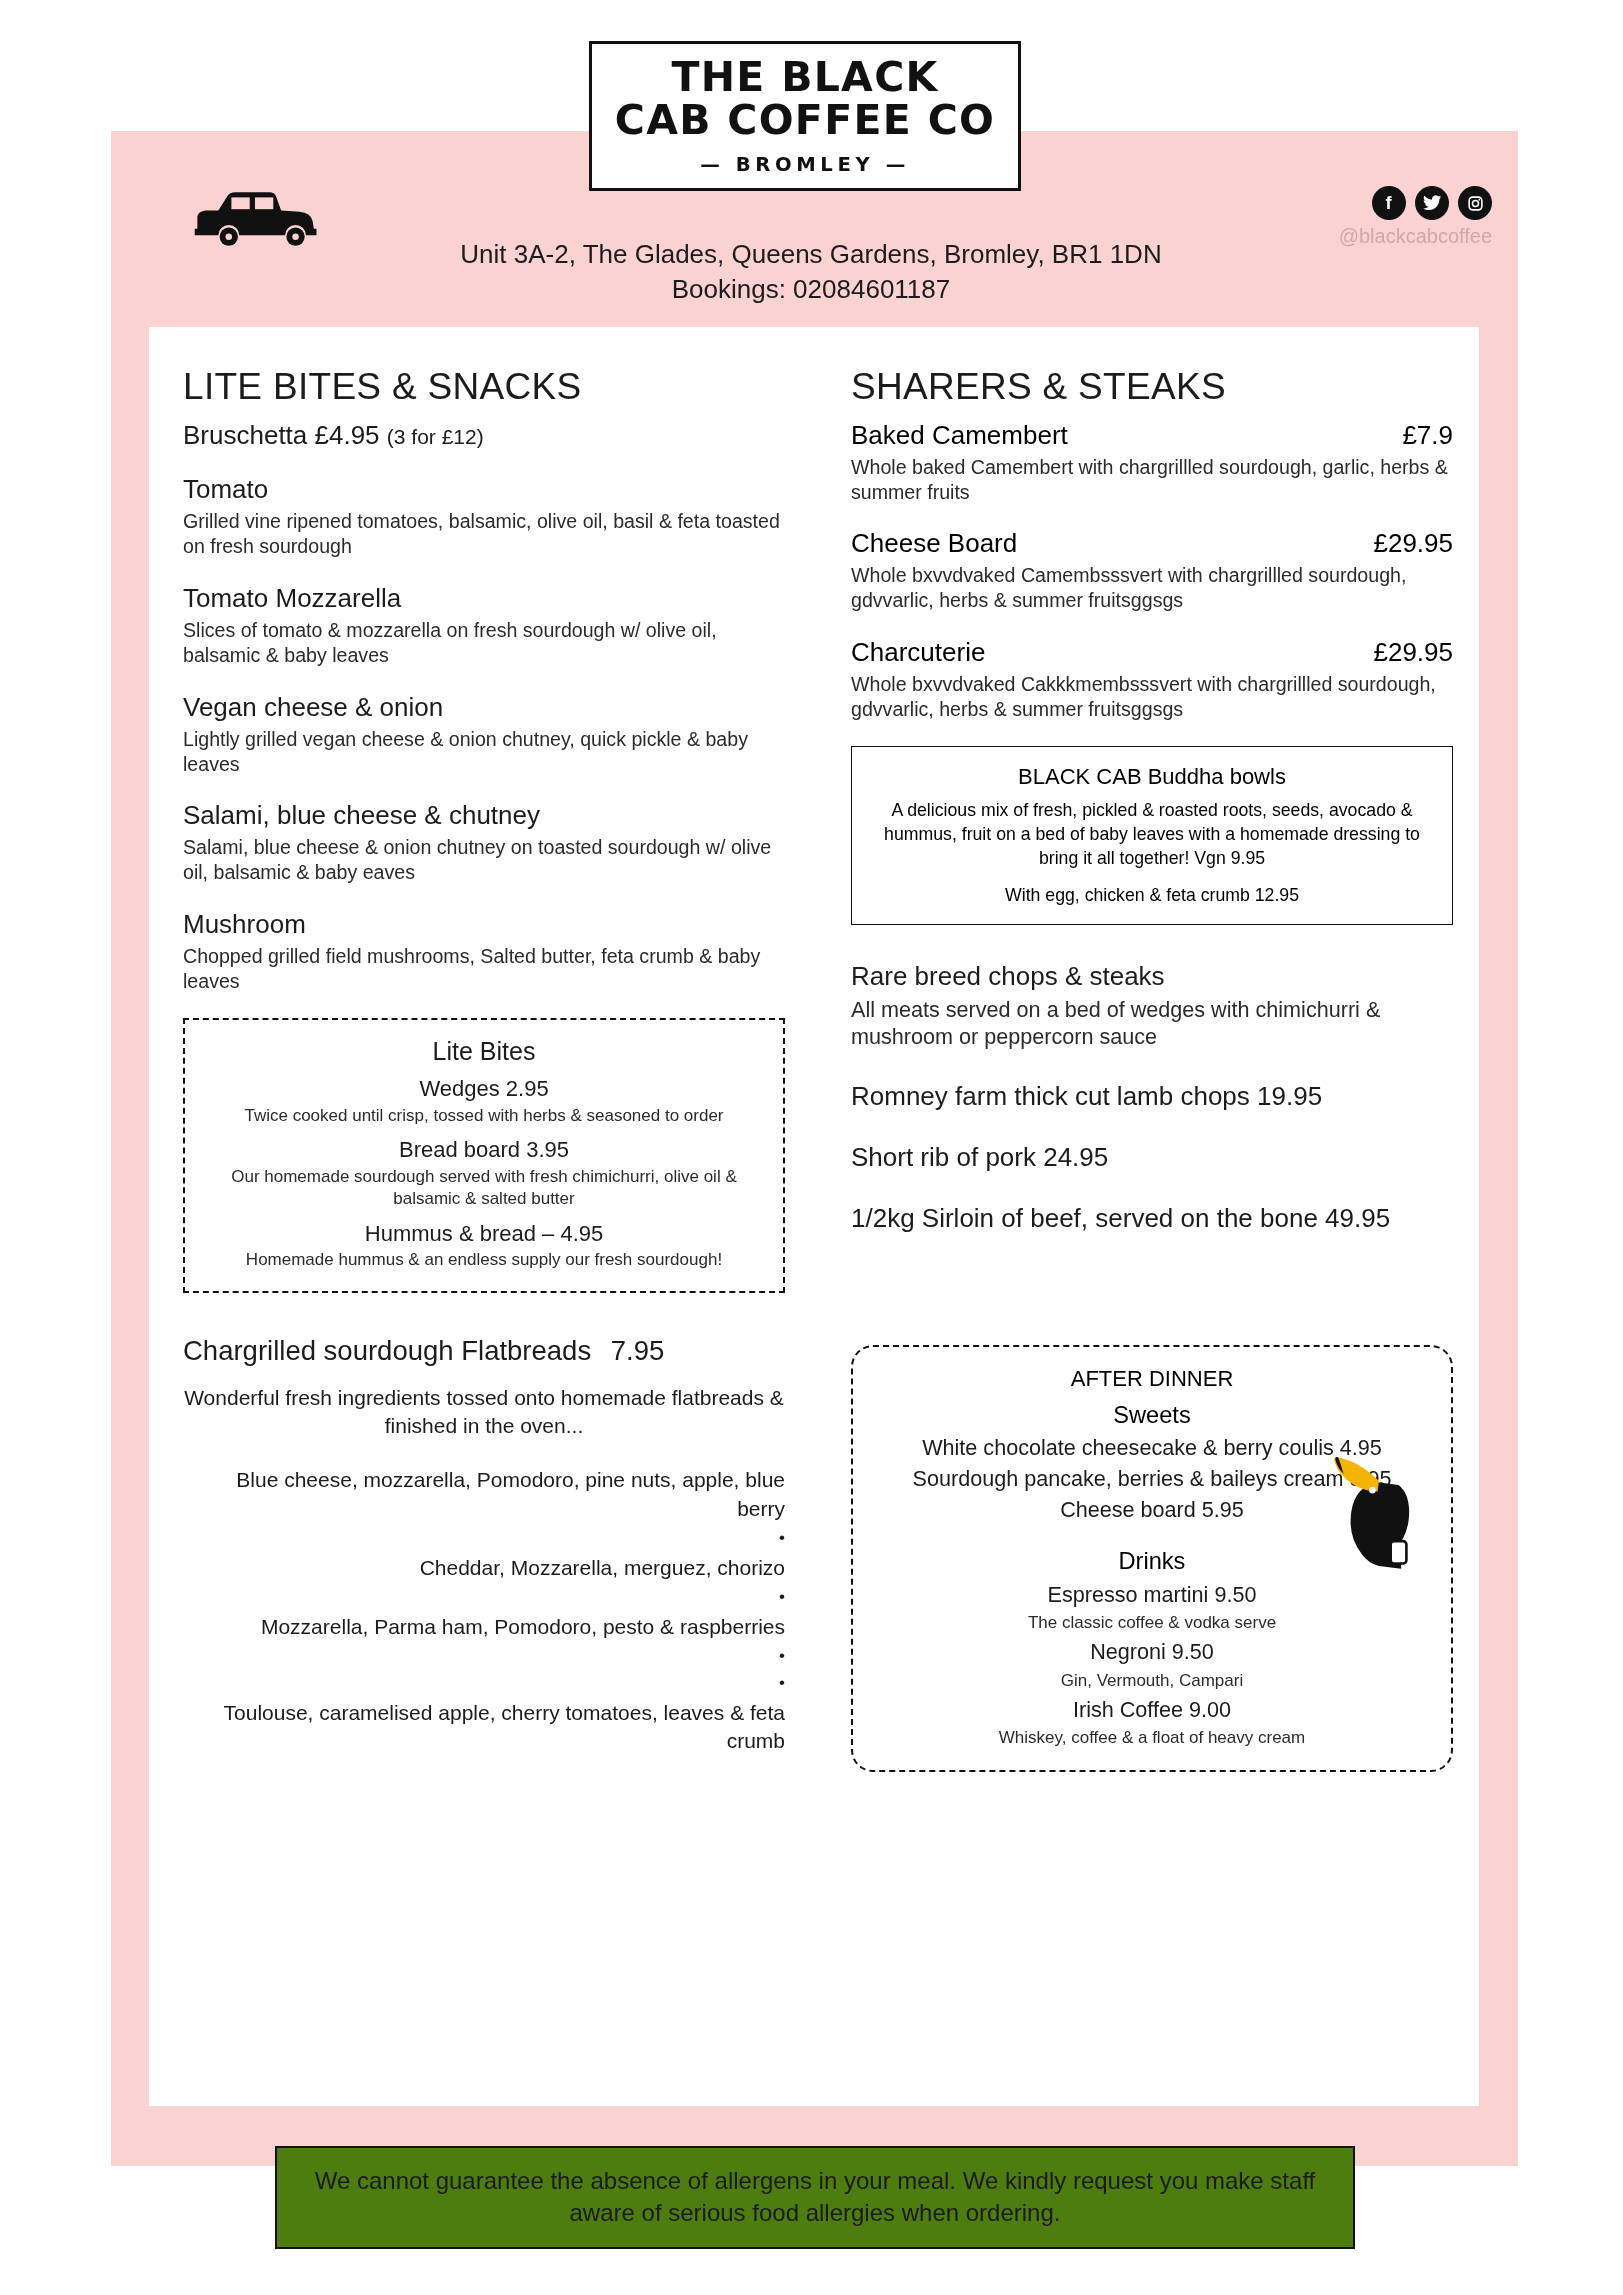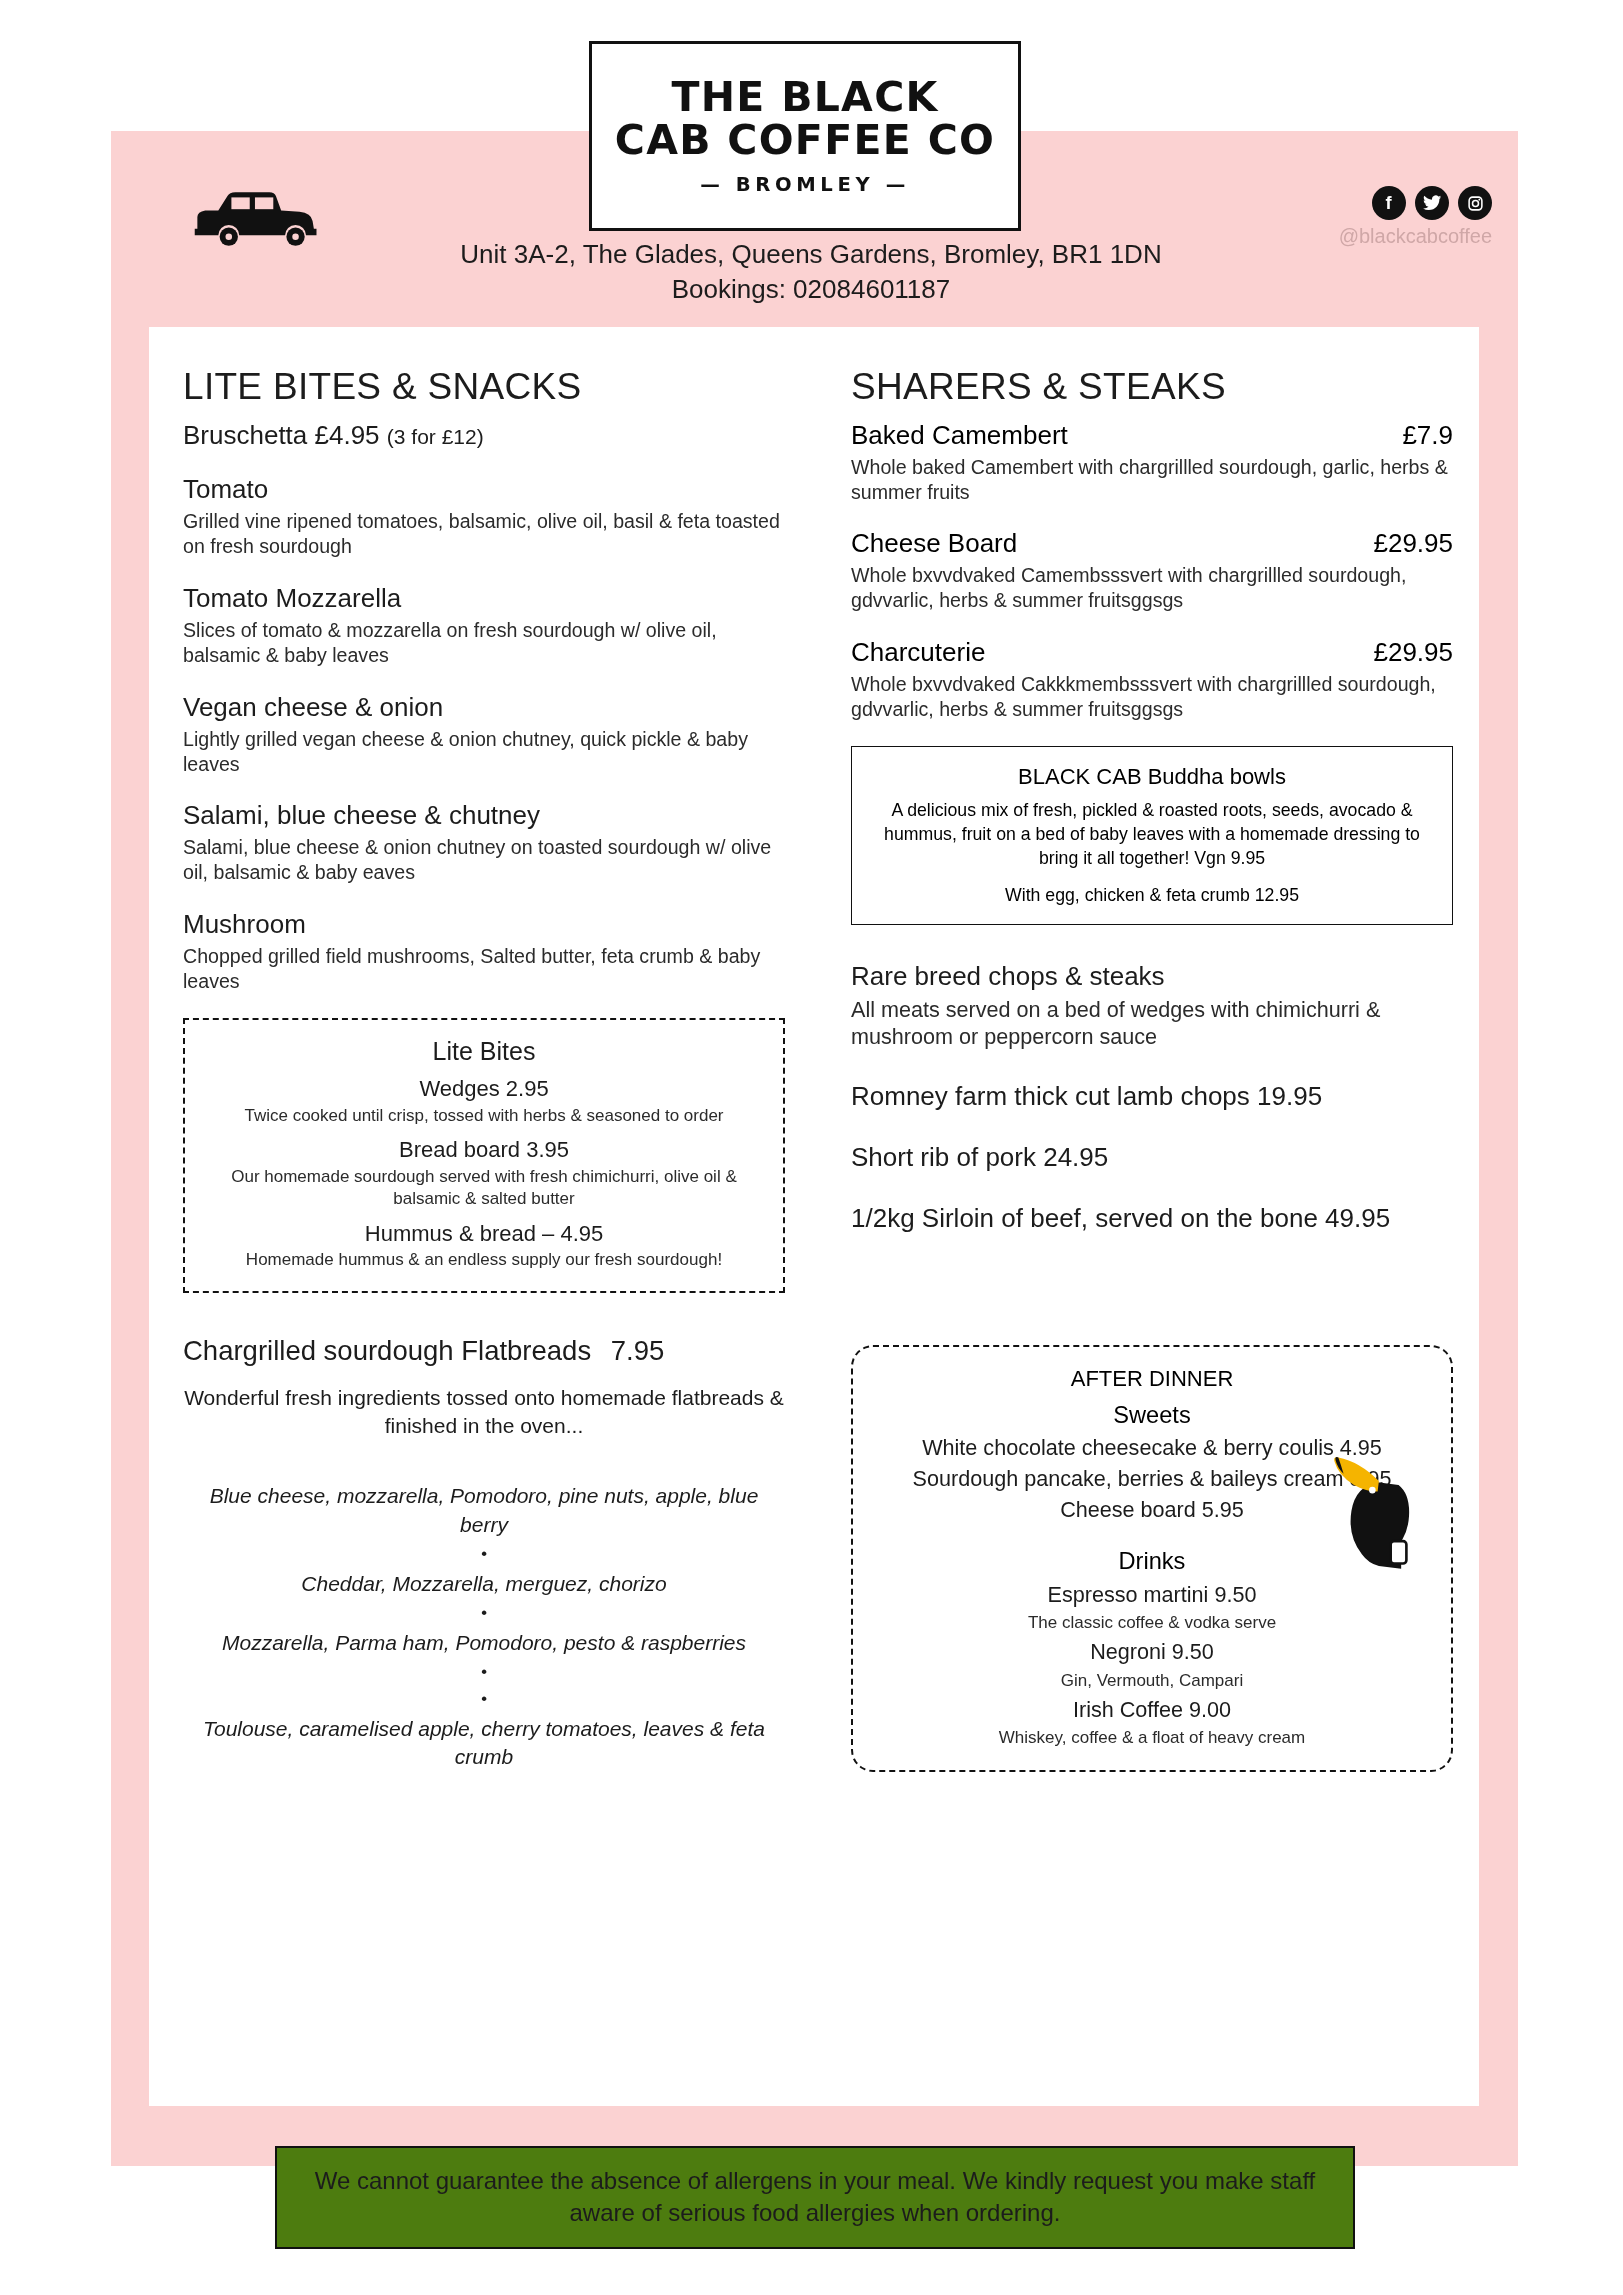--- a/index.html
+++ b/index.html
@@ -39,21 +39,21 @@
     height: 1779px;
     background: #ffffff;
   }
 
   
   .logo-box {
     position: absolute;
     left: 589px;
     top: 41px;
     width: 432px;
-    height: 190px;
+    height: 150px;
     background: #ffffff;
     border: 3.9px solid #111111;
     box-sizing: border-box;
     display: flex;
     flex-direction: column;
     align-items: center;
     justify-content: center;
   }
   .logo-line1, .logo-line2 {
     font-family: "DejaVu Sans", sans-serif;
@@ -211,26 +211,25 @@
     color: #1c1c1c;
   }
   .flat-intro {
     text-align: center;
     font-size: 21px;
     line-height: 1.35;
     margin: 17px 0 0 0;
     color: #1c1c1c;
   }
   .flat-list {
-    text-align: center;
+    text-align: right;
     font-size: 21px;
     color: #1c1c1c;
     line-height: 1.35;
-    margin-top: 42px;
-    font-style: italic;
+    margin-top: 26px;
   }
   .flat-list .dot {
     display: block;
     font-size: 17px;
     margin: 3.9px 0;
   }
 
   
   .rb-line { font-size: 26px; color: #1c1c1c; margin: 0; }
   .rb-gap { height: 30px; }

